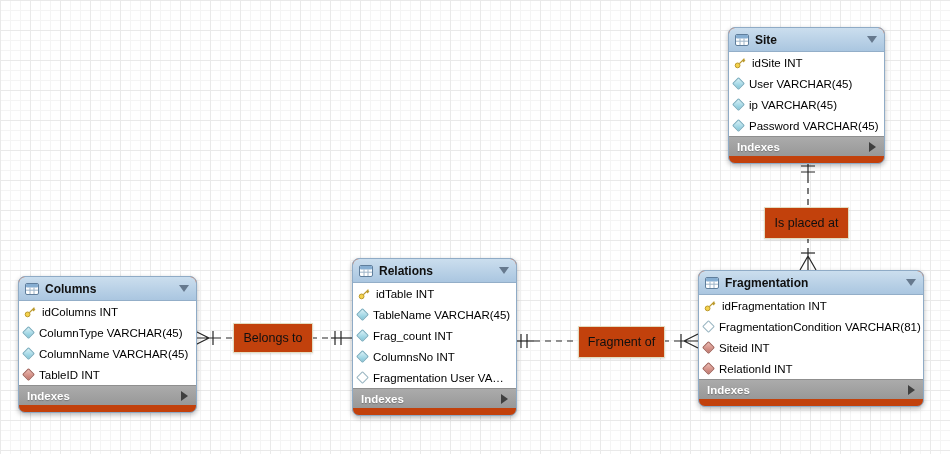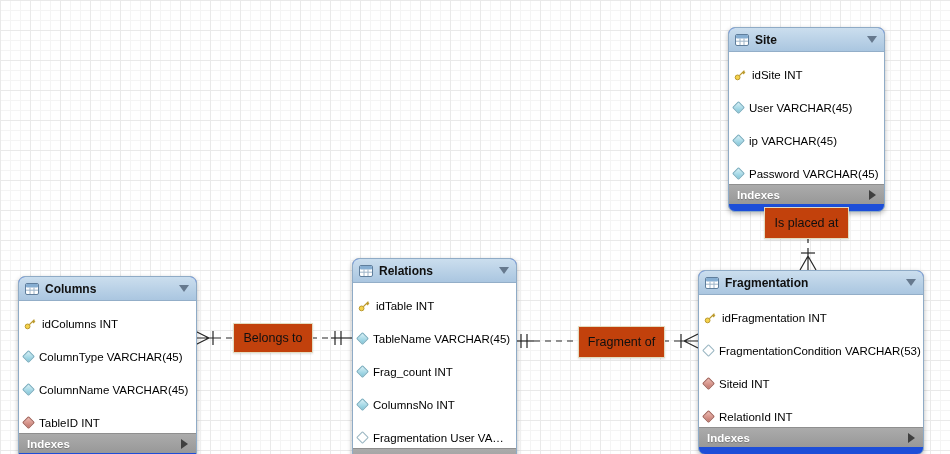--- a/index.html
+++ b/index.html
@@ -8,41 +8,41 @@
     font-family:"Liberation Sans", sans-serif;
     background:
       repeating-linear-gradient(to right, #e9e9e9 0 1px, transparent 1px 30px),
       repeating-linear-gradient(to bottom, #e9e9e9 0 1px, transparent 1px 30px),
       repeating-linear-gradient(to right, #f4f4f4 0 1px, transparent 1px 10px),
       repeating-linear-gradient(to bottom, #f4f4f4 0 1px, transparent 1px 10px),
       #ffffff;
   }
   .table-card{
     position:absolute;
-    background:#1d4ed8;
+    background:#c2410c;
     border:1px solid #8fabc6;
     border-radius:7px;
     box-shadow:0 2px 5px rgba(0,0,0,0.28);
   }
   .table-header{
     height:23px;display:flex;align-items:center;gap:6px;
     padding:0 7px 0 6px;
     background:linear-gradient(#cbdeee,#aac6e0);
     border-top-left-radius:6px;border-top-right-radius:6px;
   }
   .table-title{font-size:12px;font-weight:bold;color:#101010;}
   .collapse-caret{
     margin-left:auto;width:0;height:0;
     border-left:5px solid transparent;border-right:5px solid transparent;
     border-top:7px solid #66798e;cursor:pointer;
   }
   .table-body{background:#ffffff;border-top:1px solid #93aec8;border-bottom:1px solid #8f8f8f;}
   .field-row{
     height:21px;display:flex;align-items:center;gap:6px;
-    padding:0 5px;white-space:nowrap;overflow:hidden;margin-top:12px;
+    padding:0 5px;white-space:nowrap;overflow:hidden;
   }
   .field-text{font-size:11.5px;color:#000;}
   .diamond{width:7px;height:7px;transform:rotate(45deg);flex:0 0 auto;border-radius:1px;}
   .diamond.filled{background:linear-gradient(135deg,#d8f1f7,#82c7da);border:1px solid #74aabc;}
   .diamond.hollow{background:#ffffff;border:1px solid #9ab6c2;}
   .diamond.red{background:linear-gradient(135deg,#eebbb2,#c4766c);border:1px solid #9e5a50;}
   .key-ico{flex:0 0 auto;}
   .indexes-bar{
     height:19px;background:linear-gradient(#ababab,#989898);
     display:flex;align-items:center;padding:0 8px;
@@ -190,21 +190,21 @@
   <div class="table-body">
     <div class="field-row">
       <svg class="key-ico" width="12" height="12" viewBox="0 0 12 12">
           <circle cx="3.6" cy="8.4" r="2.4" fill="#f5d24c" stroke="#bb992b"></circle>
           <path d="M5.4,6.6 L10.4,1.6 M8.6,3.4 L10.2,5 M9.6,2.4 L11,3.8" stroke="#bb992b" stroke-width="1.3" fill="none"></path>
         </svg>
       <span class="field-text">idFragmentation INT</span>
     </div>
     <div class="field-row">
       <span class="diamond hollow"></span>
-      <span class="field-text">FragmentationCondition VARCHAR(53)</span>
+      <span class="field-text">FragmentationCondition VARCHAR(81)</span>
     </div>
     <div class="field-row">
       <span class="diamond red"></span>
       <span class="field-text">Siteid INT</span>
     </div>
     <div class="field-row">
       <span class="diamond red"></span>
       <span class="field-text">RelationId INT</span>
     </div>
   </div>

